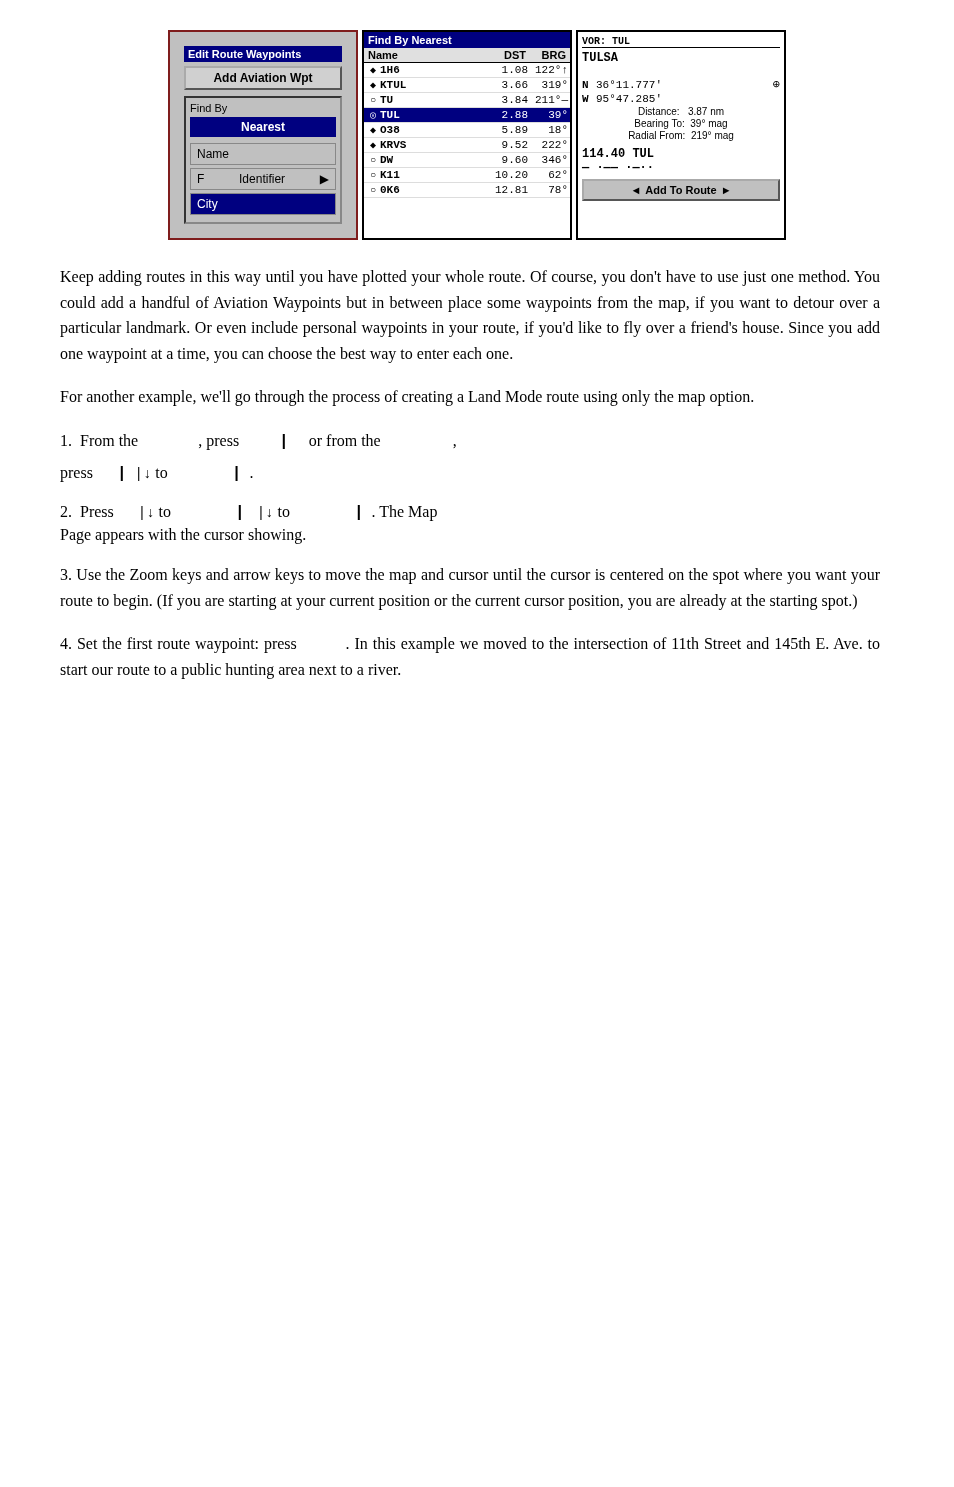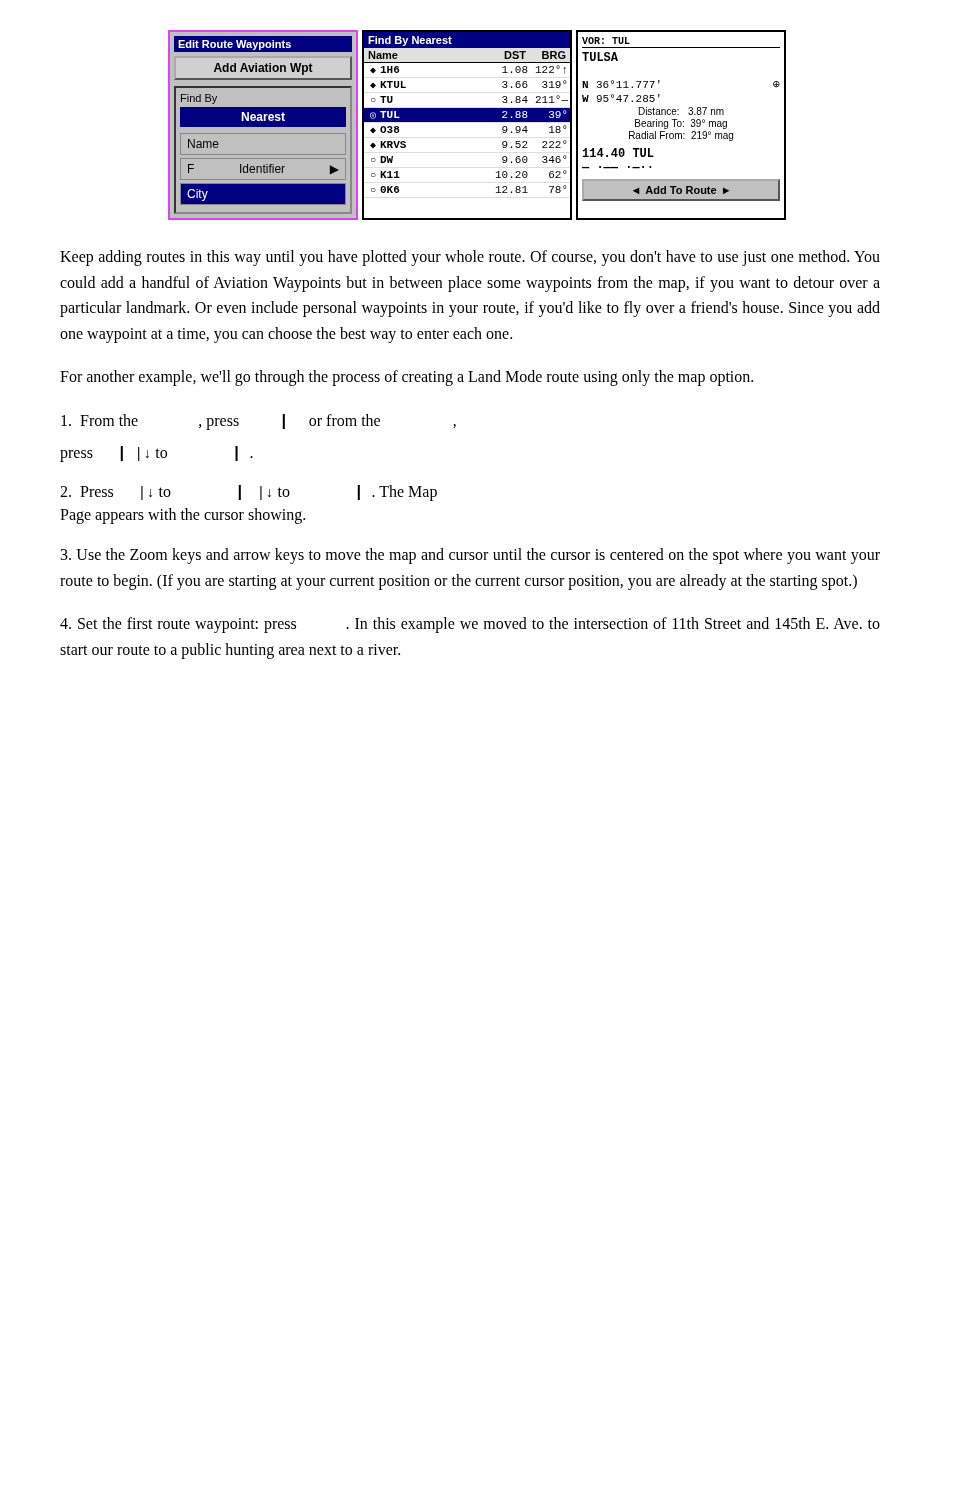--- a/index.html
+++ b/index.html
@@ -15,24 +15,24 @@
     
     .screenshot-area {
       display: flex;
       gap: 4px;
       margin-bottom: 18px;
       justify-content: center;
     }
 
     
     .panel-left {
-      border: 2px solid #d946ef;
+      border: 2px solid #7f1d1d;
       background: #c0c0c0;
       width: 190px;
-      padding: 4px;
+      padding: 14px;
     }
     .panel-left .panel-title {
       background: #000080;
       color: #fff;
       font-size: 11px;
       font-family: Arial, sans-serif;
       font-weight: bold;
       padding: 2px 4px;
       margin-bottom: 4px;
     }
@@ -306,21 +306,21 @@
     </div>
     <div class="waypoint-row selected">
       <span class="wp-icon">◎</span>
       <span class="wp-name">TUL</span>
       <span class="wp-dst">2.88</span>
       <span class="wp-brg">39°</span>
     </div>
     <div class="waypoint-row">
       <span class="wp-icon">◆</span>
       <span class="wp-name">O38</span>
-      <span class="wp-dst">9.94</span>
+      <span class="wp-dst">5.89</span>
       <span class="wp-brg">18°</span>
     </div>
     <div class="waypoint-row">
       <span class="wp-icon">◆</span>
       <span class="wp-name">KRVS</span>
       <span class="wp-dst">9.52</span>
       <span class="wp-brg">222°</span>
     </div>
     <div class="waypoint-row">
       <span class="wp-icon">○</span>

